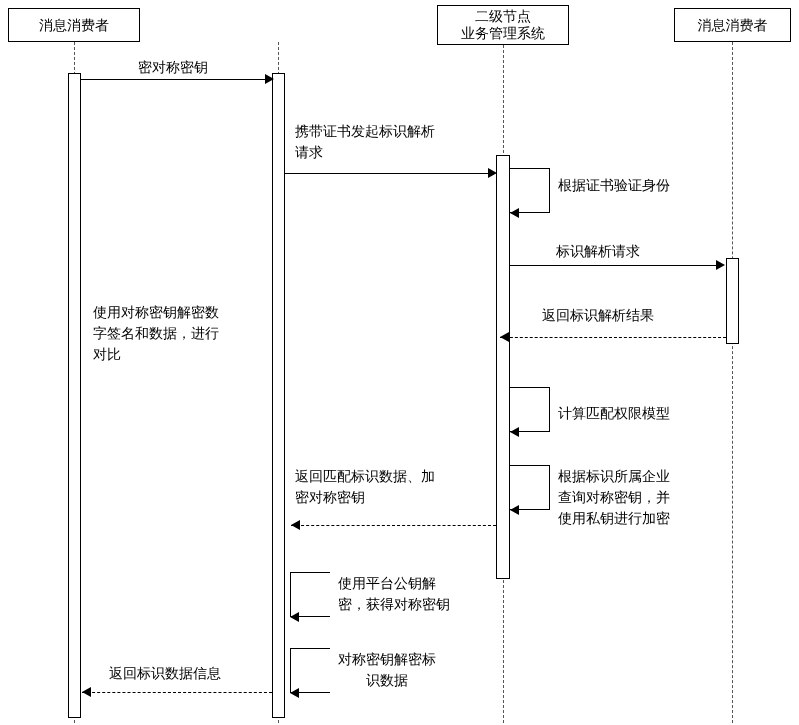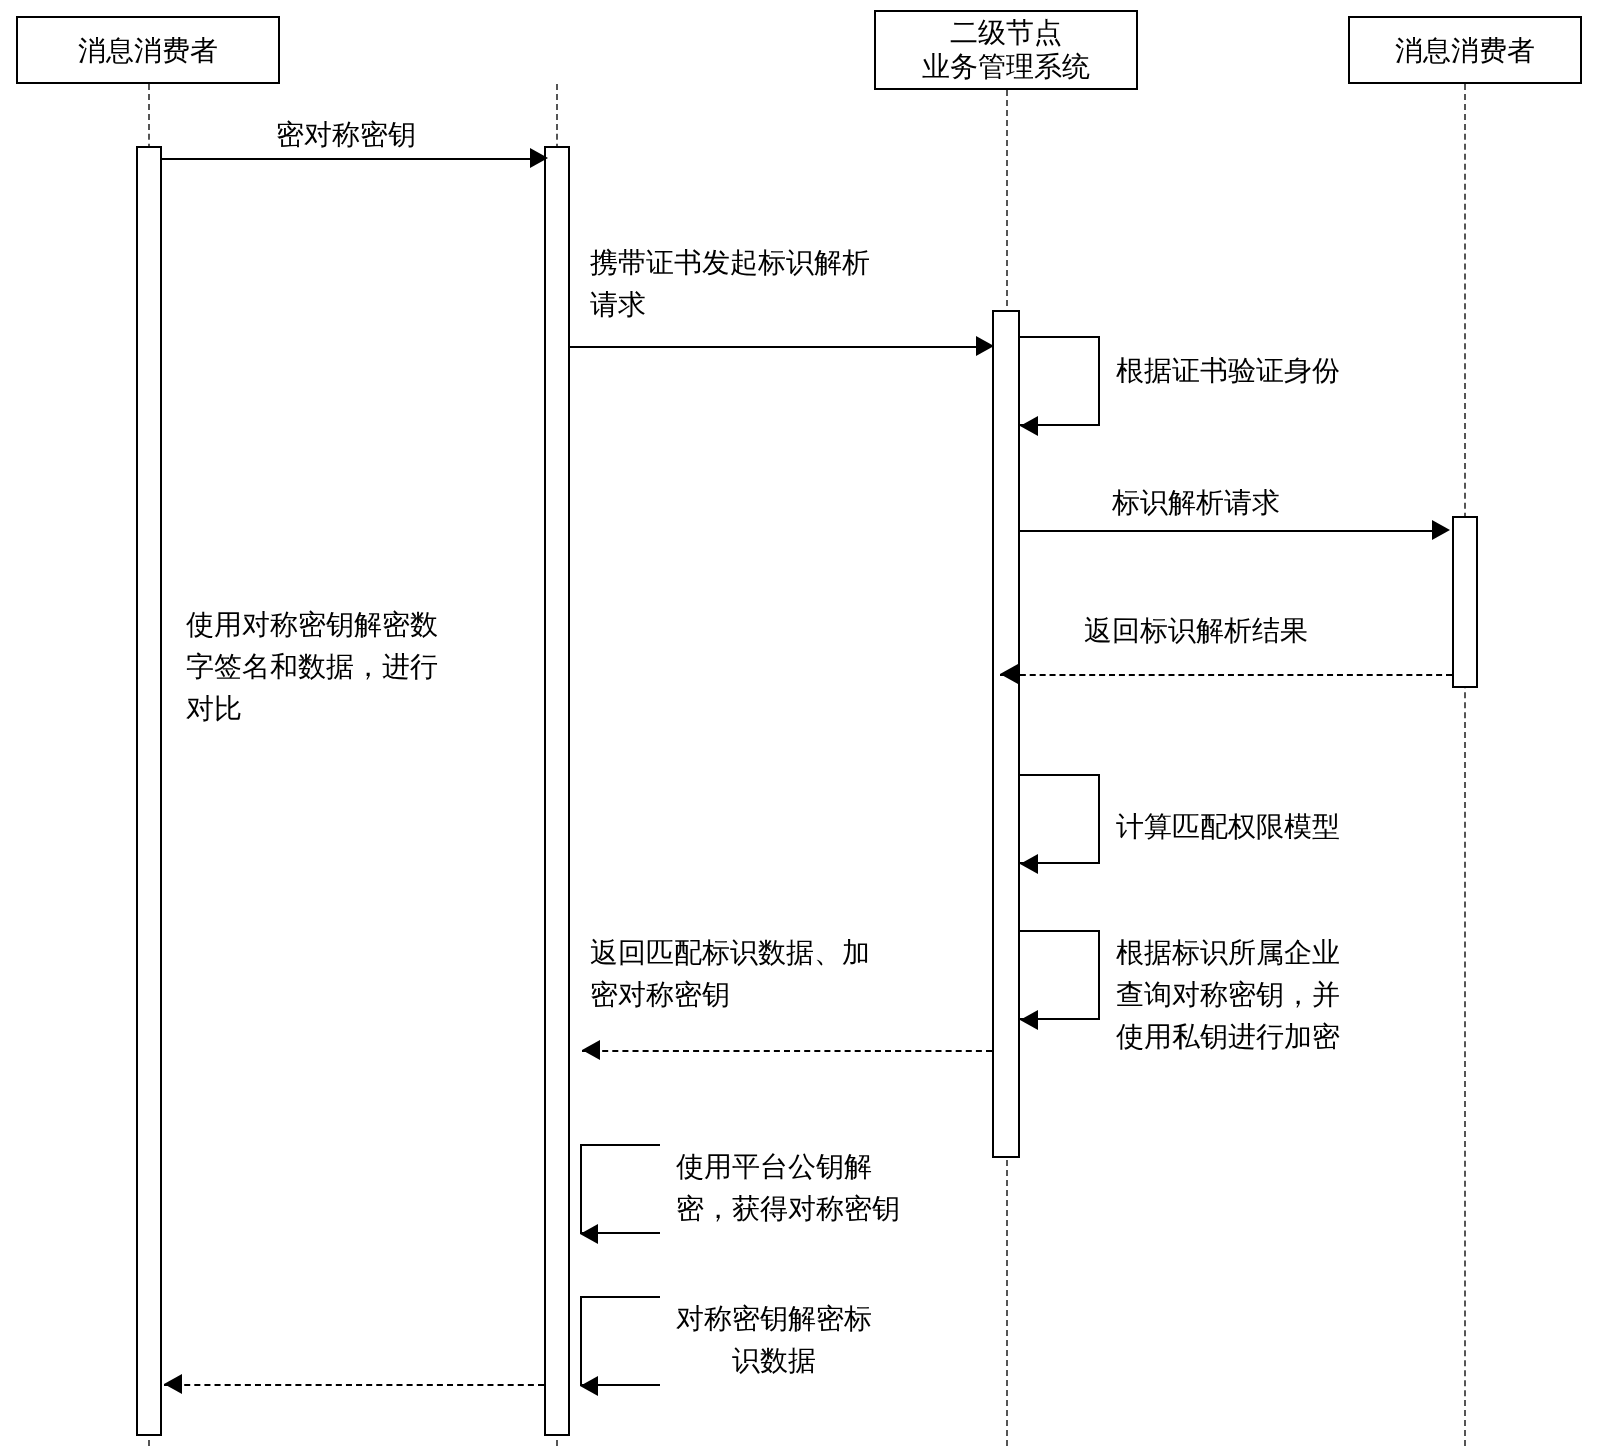--- a/index.html
+++ b/index.html
@@ -154,14 +154,15 @@
   <div class="msg-label" style="left:338px; top:573px;">使用平台公钥解
 密，获得对称密钥</div>
 
   <div class="self-loop left-side" style="left:290px; top:648px; width:40px; height:45px; border-left:1px solid #000000; border-right:none;"></div>
   <div class="arrow-head arrow-left" style="left:290px; top:688px;"></div>
   <div class="msg-label" style="left:338px; top:649px;text-align:center;">对称密钥解密标
 识数据</div>
 
   <div class="msg-line dashed" style="left:82px; top:692px; width:190px;"></div>
   <div class="arrow-head arrow-left" style="left:82px; top:687px;"></div>
+  <div class="msg-label" style="left:109px; top:663px;">返回标识数据信息</div>
 
 </div>
 
 </body></html>

